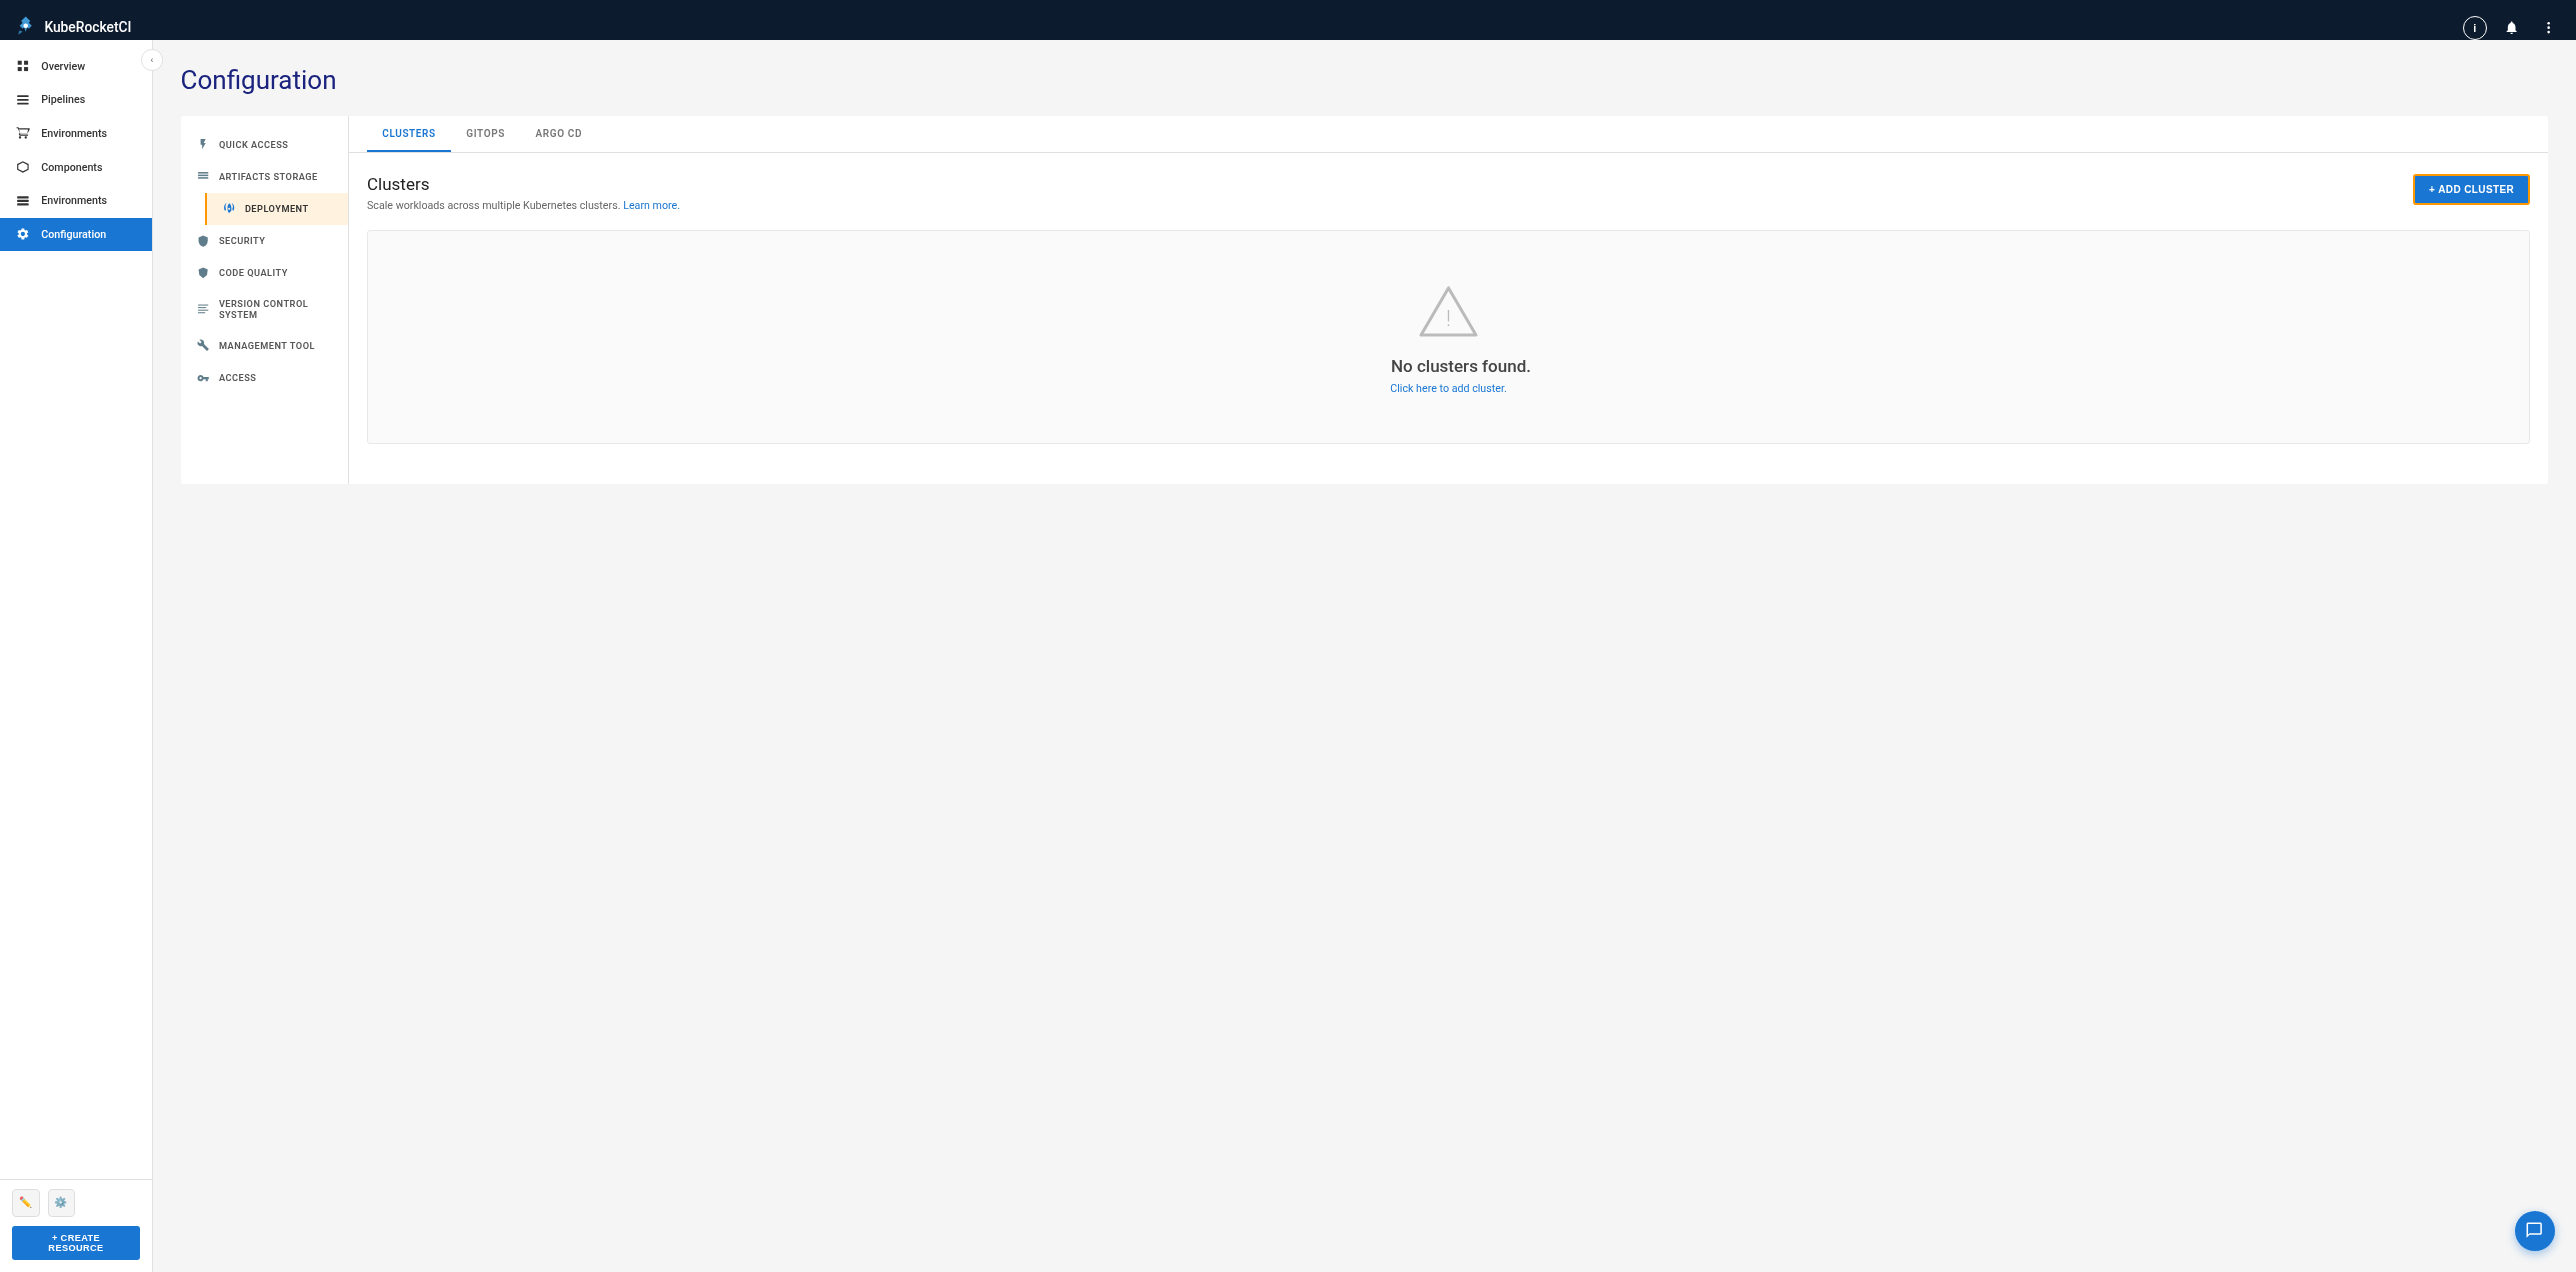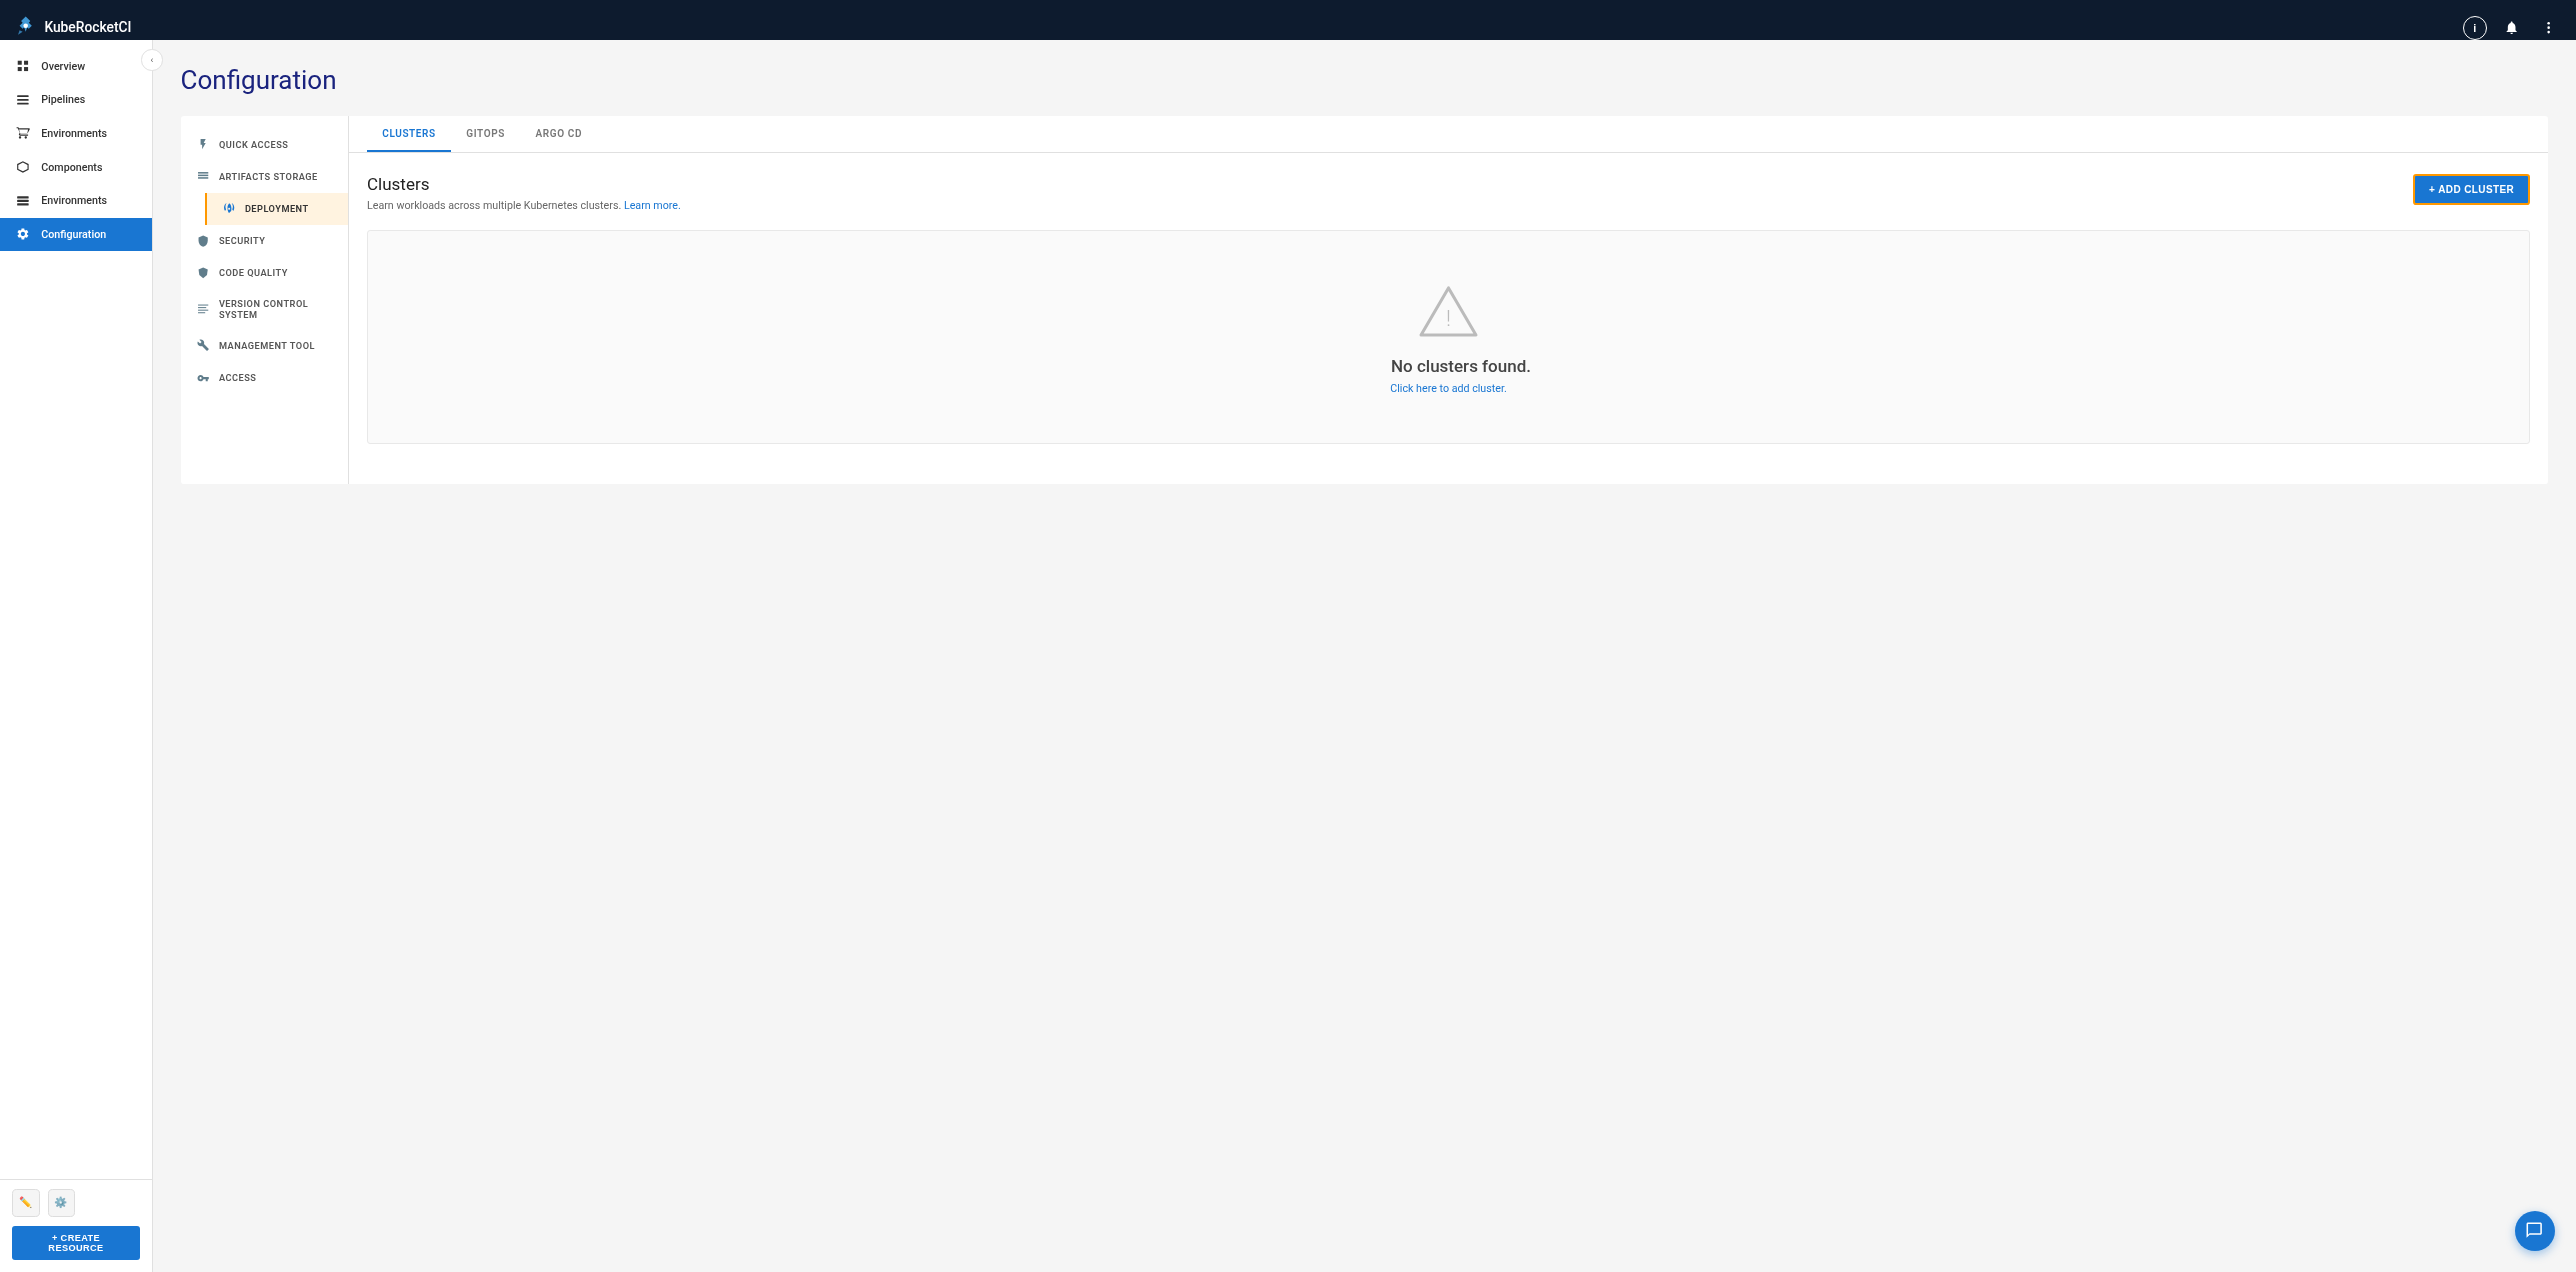--- a/index.html
+++ b/index.html
@@ -543,21 +543,21 @@
           <div class="tab-item active">CLUSTERS</div>
           <div class="tab-item">GITOPS</div>
           <div class="tab-item">ARGO CD</div>
         </div>
 
         <div class="clusters-section">
           <div class="section-header">
             <div>
               <h2 class="section-title">Clusters</h2>
               <p class="section-desc">
-                <span>Learn workloads across multiple Kubernetes clusters.</span>
+                <span>Scale workloads across multiple Kubernetes clusters.</span>
                 <a href="#">Learn more.</a>
               </p>
             </div>
             <button class="add-cluster-btn">
               <span>+ ADD CLUSTER</span>
             </button>
           </div>
 
           <div class="empty-state">
             <svg class="warning-icon-large" viewBox="0 0 100 90" fill="none">

